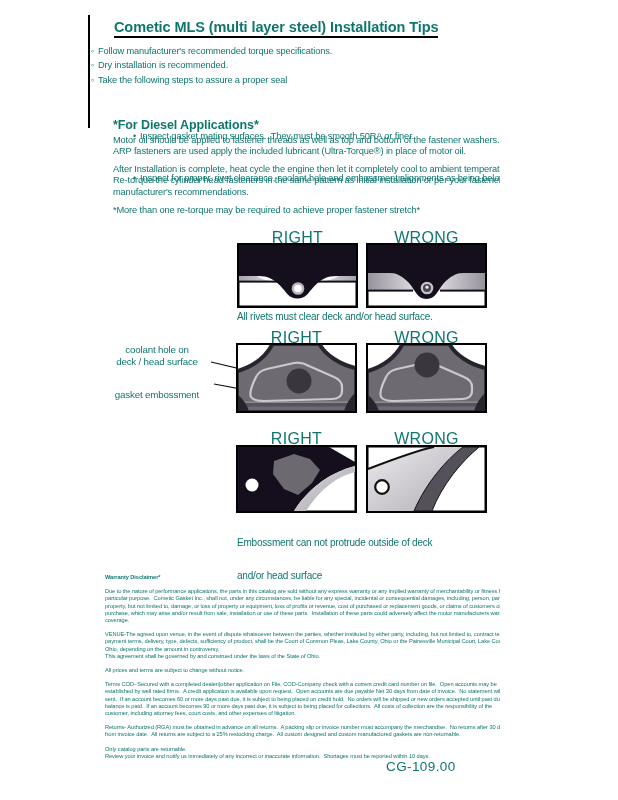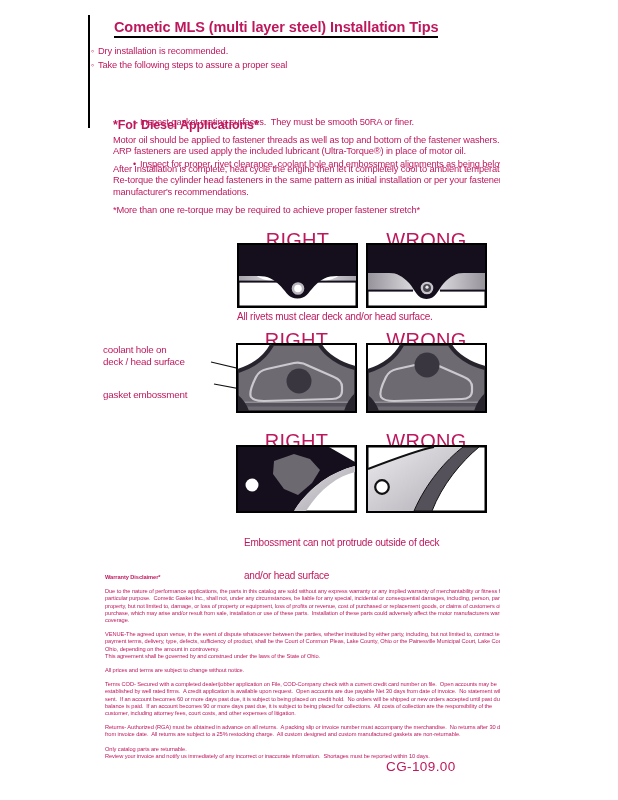--- a/index.html
+++ b/index.html
@@ -1,55 +1,56 @@
 <!DOCTYPE html>
 <html><head>
 <meta charset="utf-8">
 <style>
   html,body{margin:0;padding:0;background:#fff;}
   .page{
     position:relative;width:500px;height:800px;background:#ffffff;overflow:hidden;
-    font-family:"Liberation Sans","DejaVu Sans",sans-serif;color:#be185d;
+    font-family:"Liberation Sans","DejaVu Sans",sans-serif;color:#0f766e;
   }
   .vrule{position:absolute;left:88px;top:15px;width:2px;height:113px;background:#000;}
   .title{
     position:absolute;left:114px;top:19px;font-size:14.5px;font-weight:bold;
     border-bottom:2px solid #000;padding-bottom:1px;letter-spacing:-0.1px;white-space:nowrap;
   }
   ul.tips{position:absolute;left:91px;top:44px;margin:0;padding:0;list-style:none;width:440px;}
   ul.tips>li{position:relative;padding-left:7px;font-size:9.3px;letter-spacing:-0.15px;line-height:14.4px;white-space:pre-wrap;}
   ul.tips>li::before{content:"\25E6";position:absolute;left:0;top:0;font-size:9px;}
   ul.subtips{margin:0 0 0 35px;padding:0;list-style:none;}
   ul.subtips>li{position:relative;padding-left:7px;font-size:9.3px;letter-spacing:-0.15px;line-height:12.8px;white-space:pre-wrap;}
   ul.subtips>li::before{content:"\2022";position:absolute;left:0;top:0;font-size:9px;}
   .diesel-heading{position:absolute;left:113px;top:118px;font-size:12.5px;font-weight:bold;letter-spacing:-0.1px;}
   .body-para{position:absolute;left:113px;width:414px;font-size:9.3px;letter-spacing:-0.15px;line-height:11.4px;white-space:pre-wrap;}
   .p1{top:135px;} .p2{top:164px;} .p3{top:205px;}
-  .rw-label{position:absolute;width:121px;text-align:center;font-size:20px;letter-spacing:0.3px;}
+  .rw-label{position:absolute;width:121px;text-align:center;font-size:16px;letter-spacing:0.3px;}
   .dbox{position:absolute;width:121px;}
   .caption{position:absolute;font-size:10px;letter-spacing:-0.2px;line-height:11px;white-space:pre-wrap;}
-  .ann-label{position:absolute;left:103px;width:108px;text-align:left;font-size:9.8px;letter-spacing:-0.2px;white-space:nowrap;}
+  .ann-label{position:absolute;left:103px;width:108px;text-align:center;font-size:9.8px;letter-spacing:-0.2px;white-space:nowrap;}
   .leader-svg{position:absolute;left:200px;top:350px;}
   .legal{position:absolute;left:105px;top:574px;width:412px;font-size:5.7px;letter-spacing:-0.08px;line-height:7.2px;}
   .legal .lh{font-weight:bold;margin:0 0 7px 0;white-space:pre-wrap;}
   .legal p{margin:0 0 7px 0;white-space:pre-wrap;}
   .legal p.tight{margin-bottom:0;}
   .page-number{position:absolute;left:386px;top:759px;font-size:13.5px;letter-spacing:0.4px;}
   svg{display:block;}
 </style>
 </head>
 <body>
 
 <div class="page">
 
   <div class="vrule"></div>
 
   <div class="title">Cometic MLS (multi layer steel) Installation Tips</div>
 
   <ul class="tips">
+    <li>Follow manufacturer's recommended torque specifications.</li>
     <li>Dry installation is recommended.</li>
     <li><span>Take the following steps to assure a proper seal</span>
       <ul class="subtips">
         <li>Inspect gasket mating surfaces.  They must be smooth 50RA or finer.</li>
         <li>Inspect for proper, rivet clearance, coolant hole and embossment alignments as being below.</li>
       </ul>
     </li>
   </ul>
 
   <div class="diesel-heading">*For Diesel Applications*</div>
@@ -182,21 +183,21 @@
         </linearGradient>
       </defs>
       <rect x="1.25" y="1.25" width="118.5" height="65.5" fill="#ffffff" stroke="#000" stroke-width="2.5"></rect>
       <path d="M2,24 C28,14 52,5 68,2 L97,2 C80,15 60,38 48,66 L2,66 Z" fill="url(#r3band2)"></path>
       <path d="M2,24 C28,14 52,5 68,2" stroke="#111" stroke-width="2" fill="none"></path>
       <path d="M97,2 L113,2 C95,17 76,40 66,66 L48,66 C60,38 80,15 97,2 Z" fill="#55515a" stroke="#111" stroke-width="1"></path>
       <circle cx="16" cy="42" r="6.8" fill="#ffffff" stroke="#111" stroke-width="2.2"></circle>
     </svg>
   </div>
 
-  <div class="caption" style="left:237px;top:515px;margin-left:7px;">
+  <div class="caption" style="left:237px;top:515px;">
     <div>Embossment can not protrude outside of deck</div>
     <div>and/or head surface</div>
   </div>
 
   <div class="legal">
     <div class="lh">Warranty Disclaimer*</div>
     <p>Due to the nature of performance applications, the parts in this catalog are sold without any express warranty or any implied warranty of merchantability or fitness for a particular purpose.  Cometic Gasket Inc., shall not, under any circumstances, be liable for any special, incidental or consequential damages, including, person, party or property, but not limited to, damage, or loss of property or equipment, loss of profits or revenue, cost of purchased or replacement goods, or claims of customers of the purchase, which may arise and/or result from sale, installation or use of these parts.  Installation of these parts could adversely affect the motor manufacturers warranty coverage.</p>
     <p class="tight">VENUE-The agreed upon venue, in the event of dispute whatsoever between the parties, whether instituted by either party, including, but not limited to, contract terms, payment terms, delivery, type, defects, sufficiency of product, shall be the Court of Common Pleas, Lake County, Ohio or the Painesville Municipal Court, Lake County, Ohio, depending on the amount in controversy.</p>
     <p>This agreement shall be governed by and construed under the laws of the State of Ohio.</p>
     <p>All prices and terms are subject to change without notice.</p>

